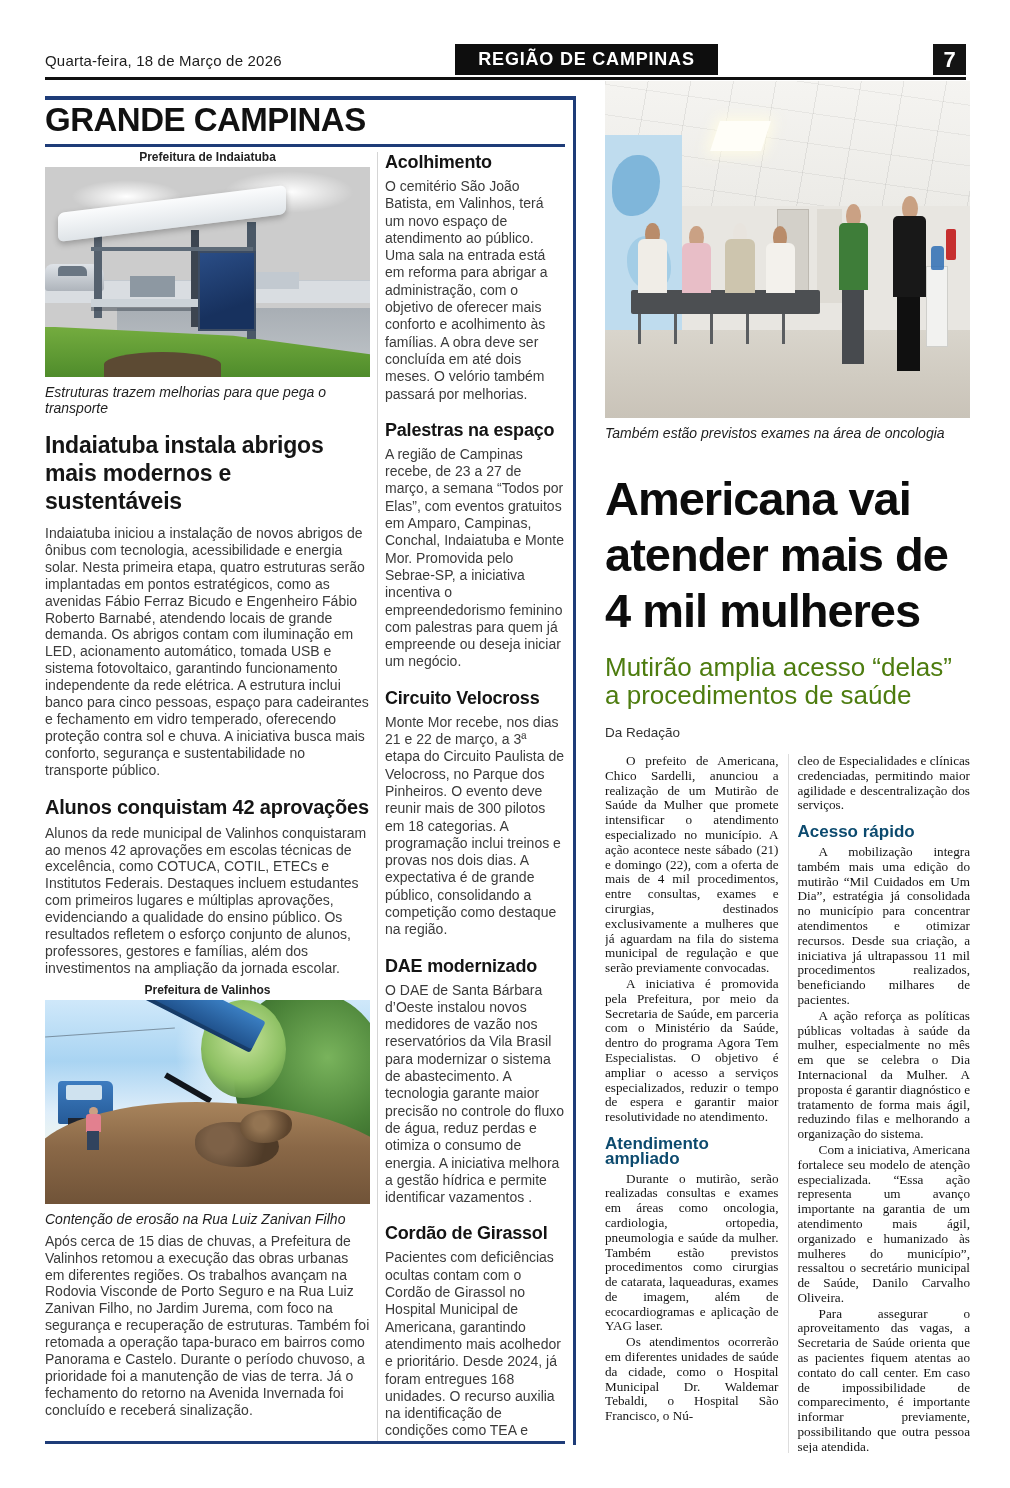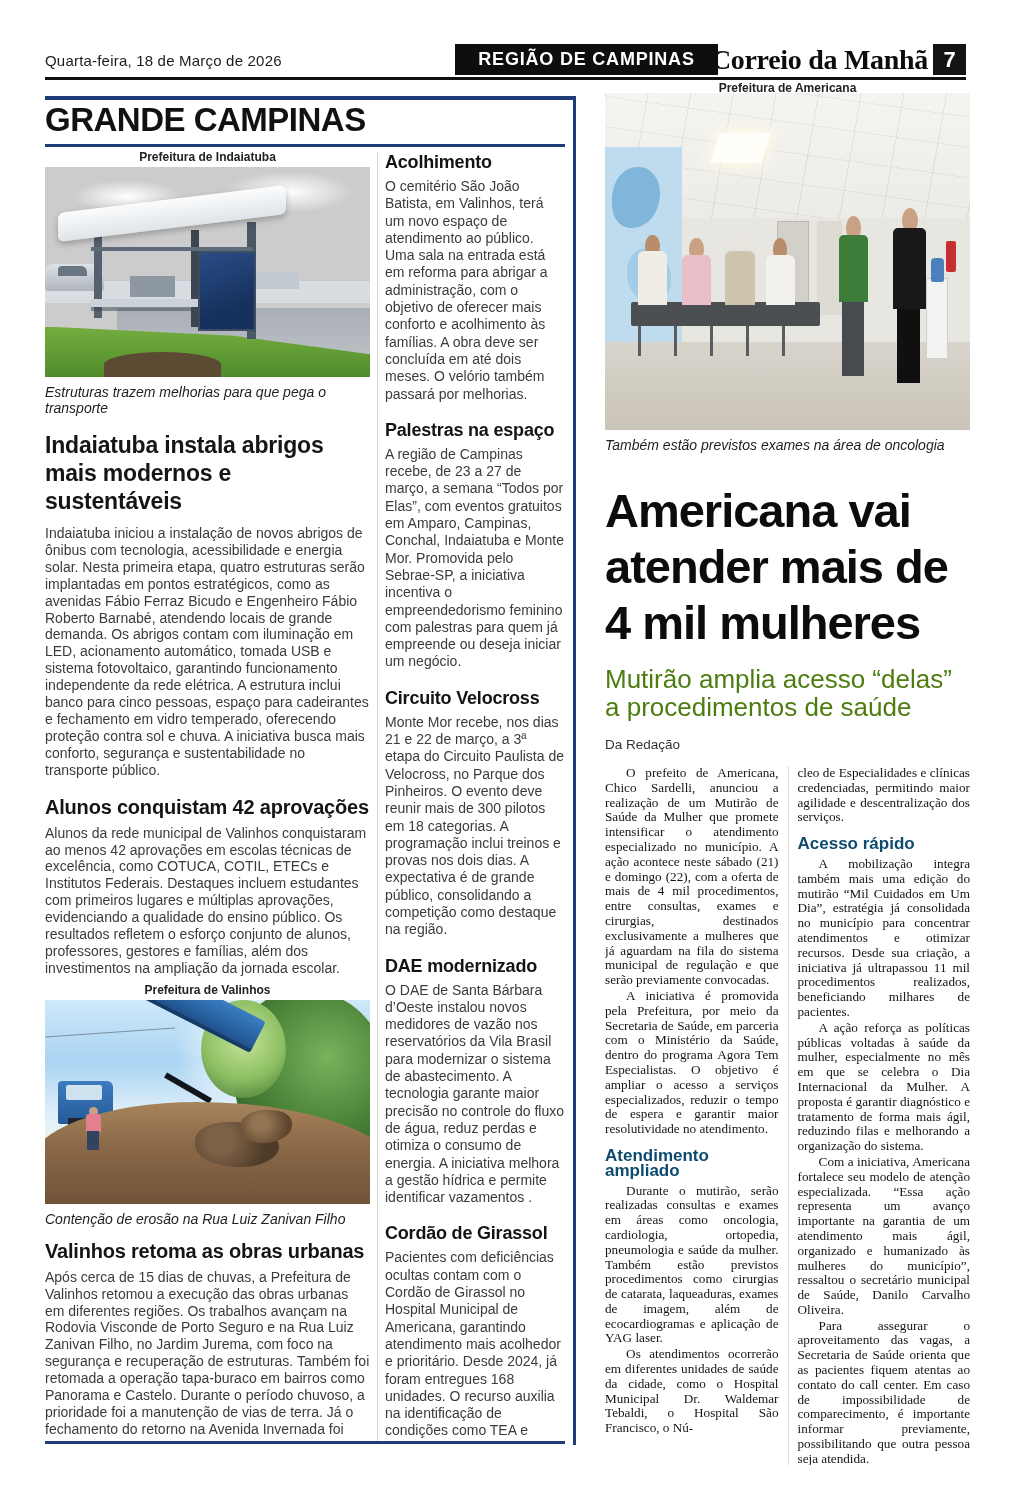--- a/index.html
+++ b/index.html
@@ -38,21 +38,21 @@
   .story-body { font-size:14px; line-height:16.9px; color:#3b3b3b; margin-top:10px; }
   .story-body.tight { margin-top:6px; }
 
   
   .mid-col { position:absolute; left:385px; top:152px; width:180px; height:1289px; overflow:hidden; }
   .brief-title { font-size:18px; font-weight:700; color:#141414; letter-spacing:-.2px; margin-top:17px; }
   .brief-title:first-child { margin-top:0; }
   .brief-body { font-size:14px; line-height:17.3px; color:#3b3b3b; margin-top:5px; }
 
   
-  .right-sec { position:absolute; left:605px; top:93px; width:365px; height:1372px; overflow:hidden; }
+  .right-sec { position:absolute; left:605px; top:81px; width:365px; height:1372px; overflow:hidden; }
   .main-headline { font-size:47px; line-height:56px; font-weight:800; color:#0c0c0c; letter-spacing:-1px; margin-top:30px; }
   .main-subhead { font-size:26px; line-height:28px; font-weight:400; color:#4d7c0f; margin-top:14px; }
   .byline { font-size:13.5px; color:#333; margin-top:16px; }
   .art-cols { display:flex; margin-top:14px; }
   .art-col { width:50%; font-family:"Liberation Serif", serif; font-size:13.2px; line-height:14.8px;
     color:#141414; text-align:justify; }
   .art-col.first { padding-right:9px; }
   .art-col.second { padding-left:9px; border-left:1px solid #ddd; }
   .art-col p { text-indent:1.6em; margin-bottom:1px; }
   .art-sub { font-family:"Liberation Sans", sans-serif; font-size:17px; font-weight:700; color:#0c4a6e;
@@ -139,21 +139,20 @@
   .rm-cooler { left:88%; top:55%; width:6%; height:24%; background:#f2f2f0; border:1px solid #cfcfcb; }
   .rm-bottle { left:89.2%; top:49%; width:3.6%; height:7%; background:#2e6db4; border-radius:4px 4px 2px 2px; opacity:.85; }
 </style>
 </head>
 <body>
 
 <div class="page">
 
   <div class="hdr-date">Quarta-feira, 18 de Março de 2026</div>
   <div class="hdr-section">REGIÃO DE CAMPINAS</div>
-  <div class="hdr-masthead">Correio da Manhã</div>
   <div class="hdr-pagebox">7</div>
   <div class="hdr-rule"></div>
   <div class="credit credit-top">Prefeitura de Americana</div>
 
   <div class="gc-topline"></div>
   <div class="gc-vline"></div>
   <div class="gc-title">GRANDE CAMPINAS</div>
   <div class="gc-underline"></div>
   <div class="gc-bottomline"></div>
   <div class="col-rule-1"></div>
@@ -206,21 +205,20 @@
       <div class="tk-wheel3"></div>
       <div class="tk-dirt"></div>
       <div class="tk-rocks"></div>
       <div class="tk-rocks2"></div>
       <div class="tk-person-head"></div>
       <div class="tk-person"></div>
       <div class="tk-person-legs"></div>
     </div>
     <div class="caption">Contenção de erosão na Rua Luiz Zanivan Filho</div>
 
-    <h3 class="story-title" style="margin-top:12px;">Valinhos retoma as obras urbanas</h3>
     <p class="story-body tight">Após cerca de 15 dias de chuvas, a Prefeitura de Valinhos retomou a execução das obras urbanas em diferentes regiões. Os trabalhos avançam na Rodovia Visconde de Porto Seguro e na Rua Luiz Zanivan Filho, no Jardim Jurema, com foco na segurança e recuperação de estruturas. Também foi retomada a operação tapa-buraco em bairros como Panorama e Castelo. Durante o período chuvoso, a prioridade foi a manutenção de vias de terra. Já o fechamento do retorno na Avenida Invernada foi concluído e receberá sinalização.</p>
 
   </div>
 
   <div class="mid-col">
     <h3 class="brief-title">Acolhimento</h3>
     <p class="brief-body">O cemitério São João Batista, em Valinhos, terá um novo espaço de atendimento ao público. Uma sala na entrada está em reforma para abrigar a administração, com o objetivo de oferecer mais conforto e acolhimento às famílias. A obra deve ser concluída em até dois meses. O velório também passará por melhorias.</p>
     <h3 class="brief-title">Palestras na espaço</h3>
     <p class="brief-body">A região de Campinas recebe, de 23 a 27 de março, a semana “Todos por Elas”, com eventos gratuitos em Amparo, Campinas, Conchal, Indaiatuba e Monte Mor. Promovida pelo Sebrae-SP, a iniciativa incentiva o empreendedorismo feminino com palestras para quem já empreende ou deseja iniciar um negócio.</p>
     <h3 class="brief-title">Circuito Velocross</h3>

